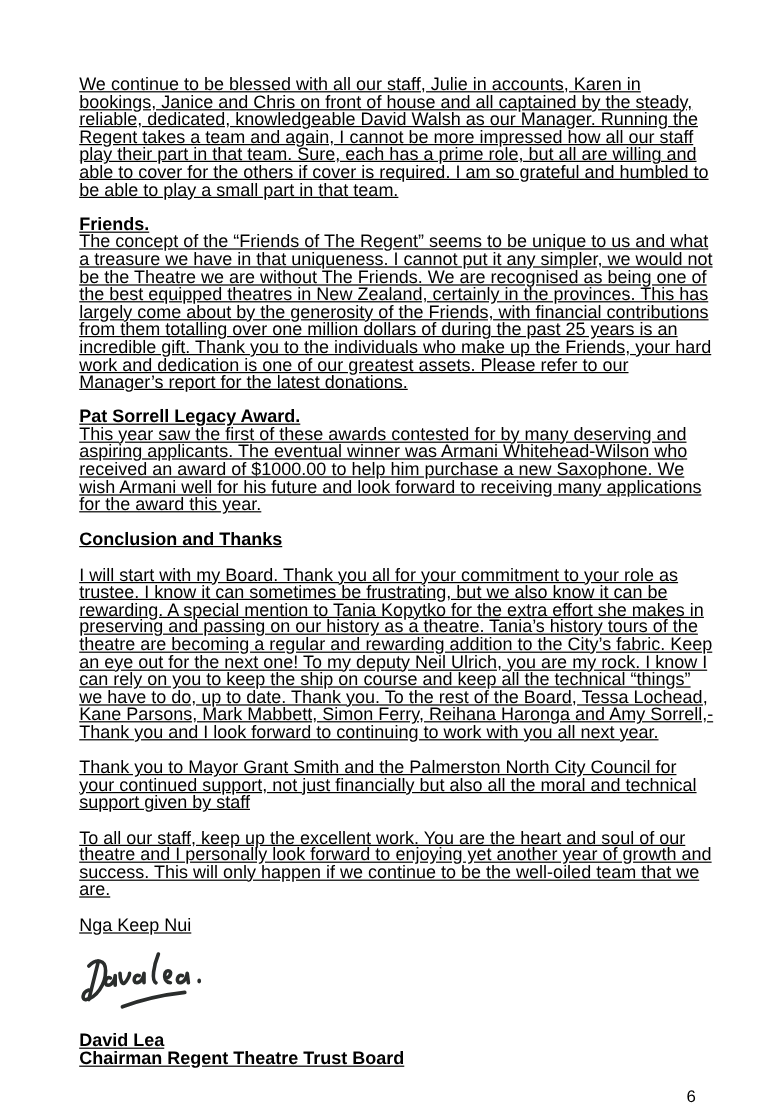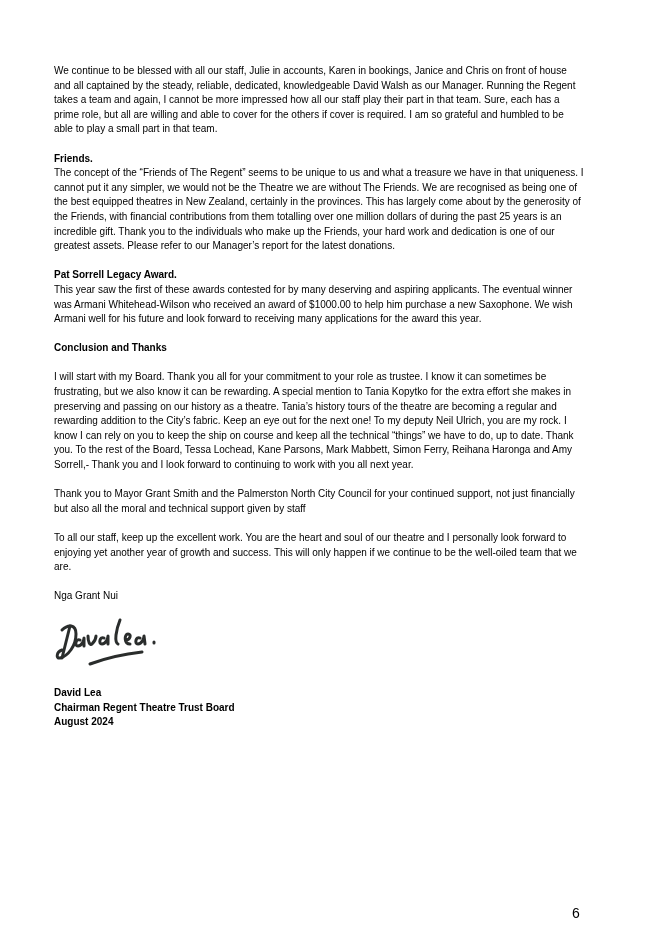--- a/index.html
+++ b/index.html
@@ -1,19 +1,19 @@
 <!DOCTYPE html>
 <html><head>
 <meta charset="utf-8">
 <style>
   html, body { margin: 0; padding: 0; background: #ffffff; }
   body { width: 645px; height: 926px; position: relative; overflow: hidden;
          font-family: "Liberation Sans", sans-serif; color: #000; }
-  .page { position: absolute; left: 54px; top: 64px; width: 530px;
-          font-size: 10px; line-height: 14.6px; }
+  .page { position: absolute; left: 66px; top: 64px; width: 530px;
+          font-size: 15px; line-height: 14.6px; text-decoration: underline; }
   p { margin: 0; }
   .gap { height: 14.6px; }
   .heading { font-weight: bold; }
   .sig { position: relative; height: 60px; margin-top: 8px; margin-bottom: 14px; }
   .sig svg { position: absolute; left: 0; top: 0; }
   .signoff p { font-weight: bold; }
   .page-number { position: absolute; left: 572px; top: 905px; font-size: 14px;
                  font-family: "Liberation Sans", sans-serif; }
 </style>
 </head>
@@ -33,21 +33,21 @@
 
   <p class="heading">Conclusion and Thanks</p>
   <div class="gap"></div>
   <p>I will start with my Board. Thank you all for your commitment to your role as trustee. I know it can sometimes be frustrating, but we also know it can be rewarding. A special mention to Tania Kopytko for the extra effort she makes in preserving and passing on our history as a theatre. Tania’s history tours of the theatre are becoming a regular and rewarding addition to the City’s fabric. Keep an eye out for the next one!  To my deputy Neil Ulrich, you are my rock. I know I can rely on you to keep the ship on course and keep all the technical “things” we have to do, up to date. Thank you.  To the rest of the Board, Tessa Lochead, Kane Parsons, Mark Mabbett, Simon Ferry, Reihana Haronga and Amy Sorrell,- Thank you and I look forward to continuing to work with you all next year.</p>
   <div class="gap"></div>
   <p>Thank you to Mayor Grant Smith and the Palmerston North City Council for your continued support, not just financially but also all the moral and technical support given by staff</p>
   <div class="gap"></div>
   <p>To all our staff, keep up the excellent work. You are the heart and soul of our theatre and I personally look forward to enjoying yet another year of growth and success. This will only happen if we continue to be the well-oiled team that we are.</p>
   <div class="gap"></div>
 
-  <p>Nga Grant Nui</p>
+  <p>Nga Keep Nui</p>
 
   <div class="sig">
     <svg width="120" height="60" viewBox="0 0 120 60" aria-label="David Lea.">
       <g fill="none" stroke="#2a2d2c" stroke-width="3" stroke-linecap="round" stroke-linejoin="round">
         <path d="M8 18 C14 12, 22 12, 22 22 C22 34, 14 44, 6 46 C2 47, 2 40, 8 38"></path>
         <path d="M16 14 L8 46"></path>
         <path d="M26 28 C22 26, 20 34, 24 34 C28 34, 30 28, 30 26 L30 34"></path>
         <path d="M34 24 C34 30, 36 34, 38 32 C40 30, 42 26, 42 24"></path>
         <path d="M50 26 C46 24, 44 32, 48 32 C52 32, 54 26, 54 24 L54 32"></path>
         <path d="M66 8 C62 18, 60 30, 64 32"></path>
@@ -55,17 +55,16 @@
         <path d="M86 26 C82 24, 80 32, 84 32 C88 32, 90 26, 90 24 L91 32"></path>
         <path d="M100 30 L100 31"></path>
         <path d="M36 52 C52 46, 70 42, 88 40"></path>
       </g>
     </svg>
   </div>
 
   <div class="signoff">
     <p>David Lea</p>
     <p>Chairman Regent Theatre Trust Board</p>
-    <p>August 2024</p>
   </div>
 </div>
 
 <div class="page-number">6</div>
 
 </body></html>

